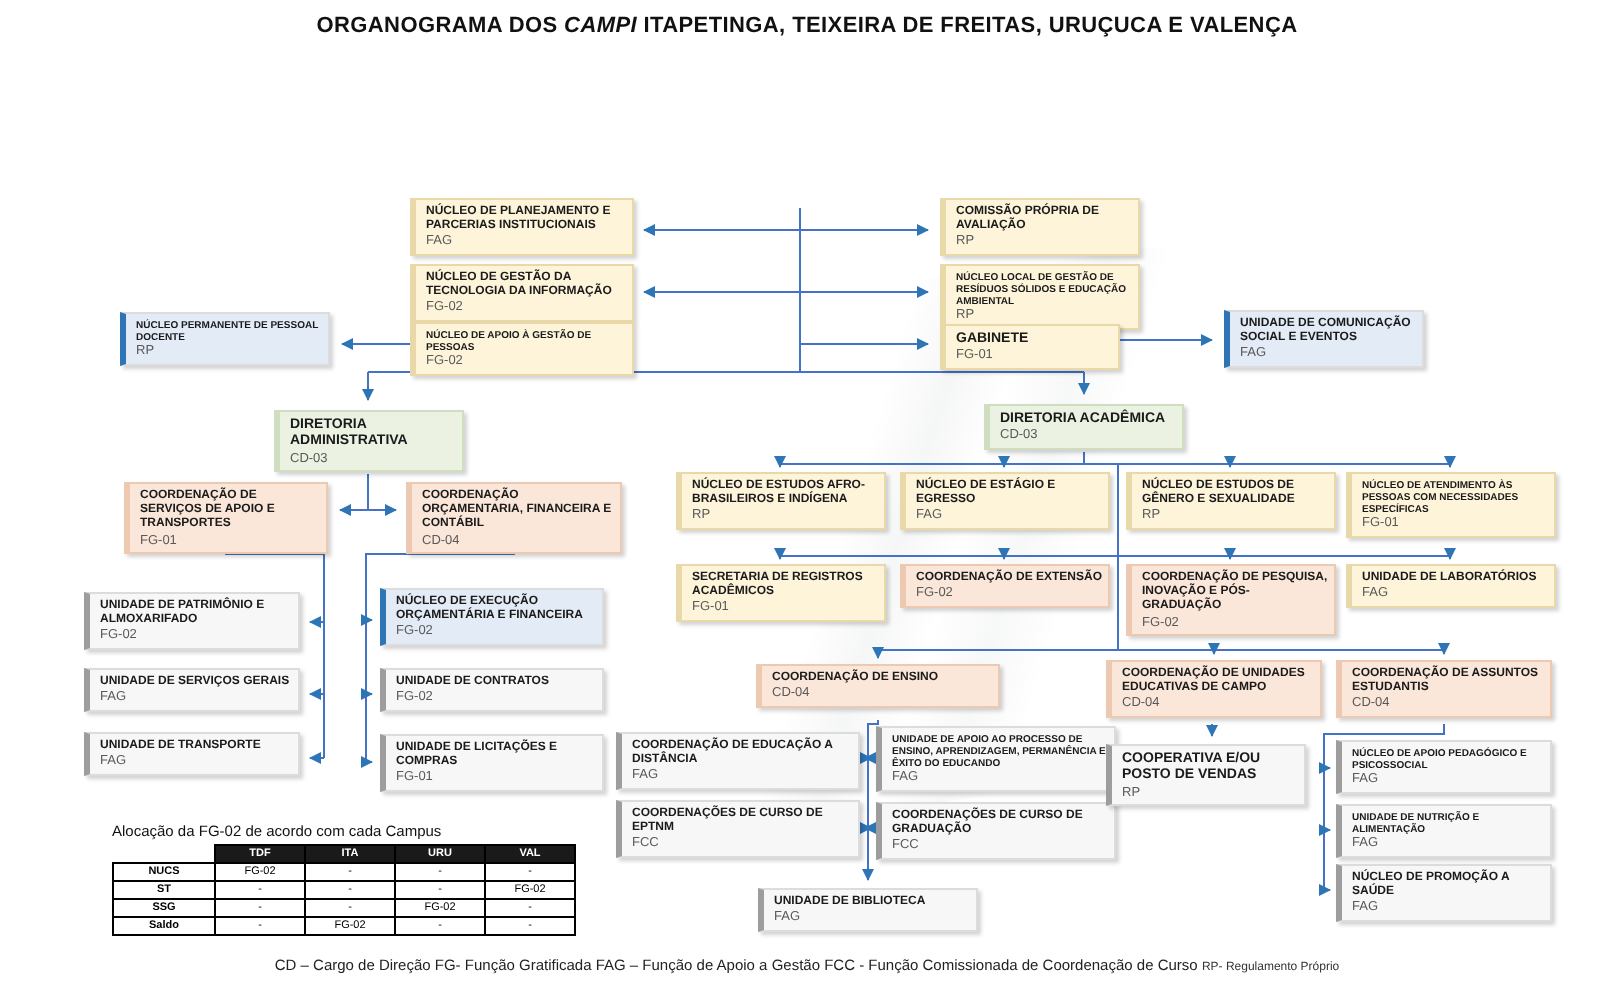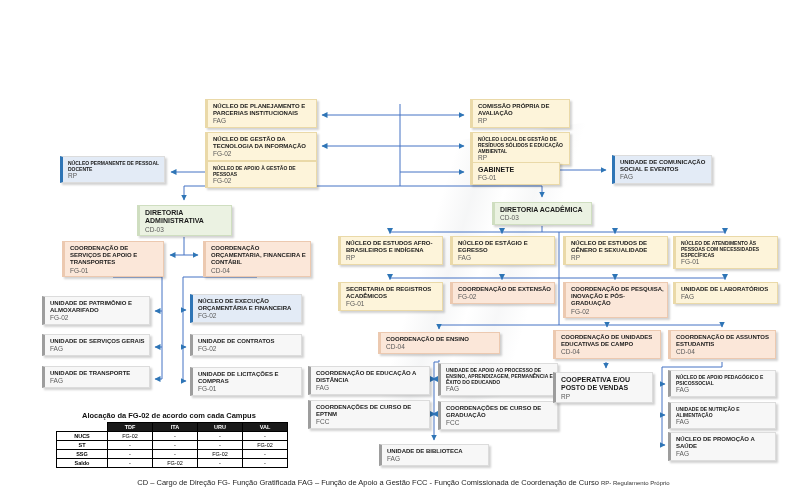--- a/index.html
+++ b/index.html
@@ -22,35 +22,36 @@
   .node.big .nm{font-size:9px;}
   .node.big .cd{font-size:7px;}
   .node.mid .nm{font-size:7px;}
   .blue{background:#dde6f2;border-left-color:#4472c4;}
   .lblue{background:#e3ebf6;border-left-color:#2e75b6;}
   .cream{background:#fdf4da;border-left-color:#ffc000;border-color:#ead9a8;}
   .salmon{background:#fbe7d9;border-left-color:#ed7d31;border-color:#ecc9b0;}
   .green{background:#ebf2e2;border-left-color:#70ad47;border-color:#cfdec0;}
   .gray{background:#f7f7f7;border-left-color:#9d9d9d;}
   .alloc{position:absolute;left:56px;top:411px;}
-  .alloc-title{font-size:7.5px;font-weight:bold;color:#111;margin-bottom:2px;margin-left:26px;}
+  .alloc-title{font-size:7.5px;font-weight:normal;color:#111;margin-bottom:2px;}
   .alloc table{border-collapse:collapse;}
   .alloc th,.alloc td{border:1px solid #000;font-size:5.5px;padding:1px 3px;text-align:center;}
   .alloc th{background:#1a1a1a;color:#fff;font-weight:bold;width:38px;}
   .alloc th.blank{width:44px;background:#fff;border-top-color:#fff;border-left-color:#fff;}
   .alloc td.rl{font-weight:bold;text-align:center;}
   .legend{position:absolute;top:478px;left:0;width:100%;text-align:center;
           font-size:7.5px;color:#222;}
   .legend .sm{font-size:6px;color:#333;}
 </style>
 </head>
 <body>
 
 <div class="canvas">
 
+  <div class="title"><span>ORGANOGRAMA DOS </span><span class="it">CAMPI</span><span> ITAPETINGA, TEIXEIRA DE FREITAS, URUÇUCA E VALENÇA</span></div>
 
   <div class="watermark"></div>
 
   <svg class="wires" width="807" height="499" viewBox="0 0 807 499">
     <defs>
       <marker id="ah" markerWidth="7" markerHeight="6" refX="5.5" refY="3" orient="auto">
         <path d="M0,0 L6,3 L0,6 Z" fill="#2e75b6"></path>
       </marker>
     </defs>
     <g stroke="#4472c4" stroke-width="1" fill="none">

